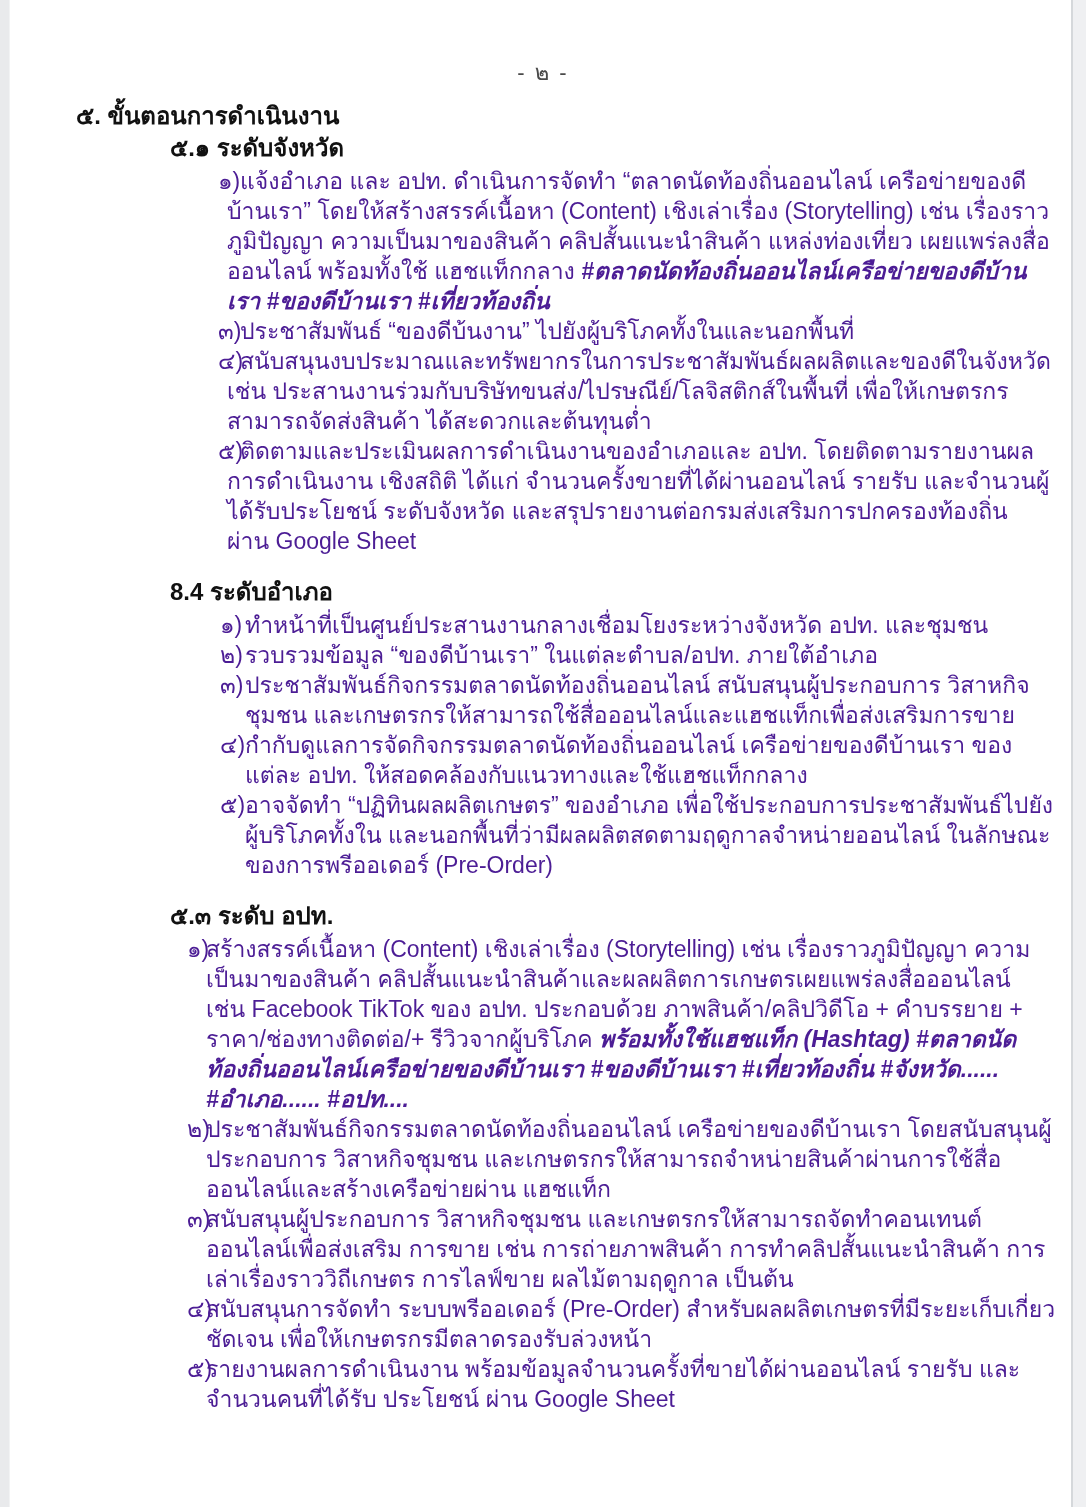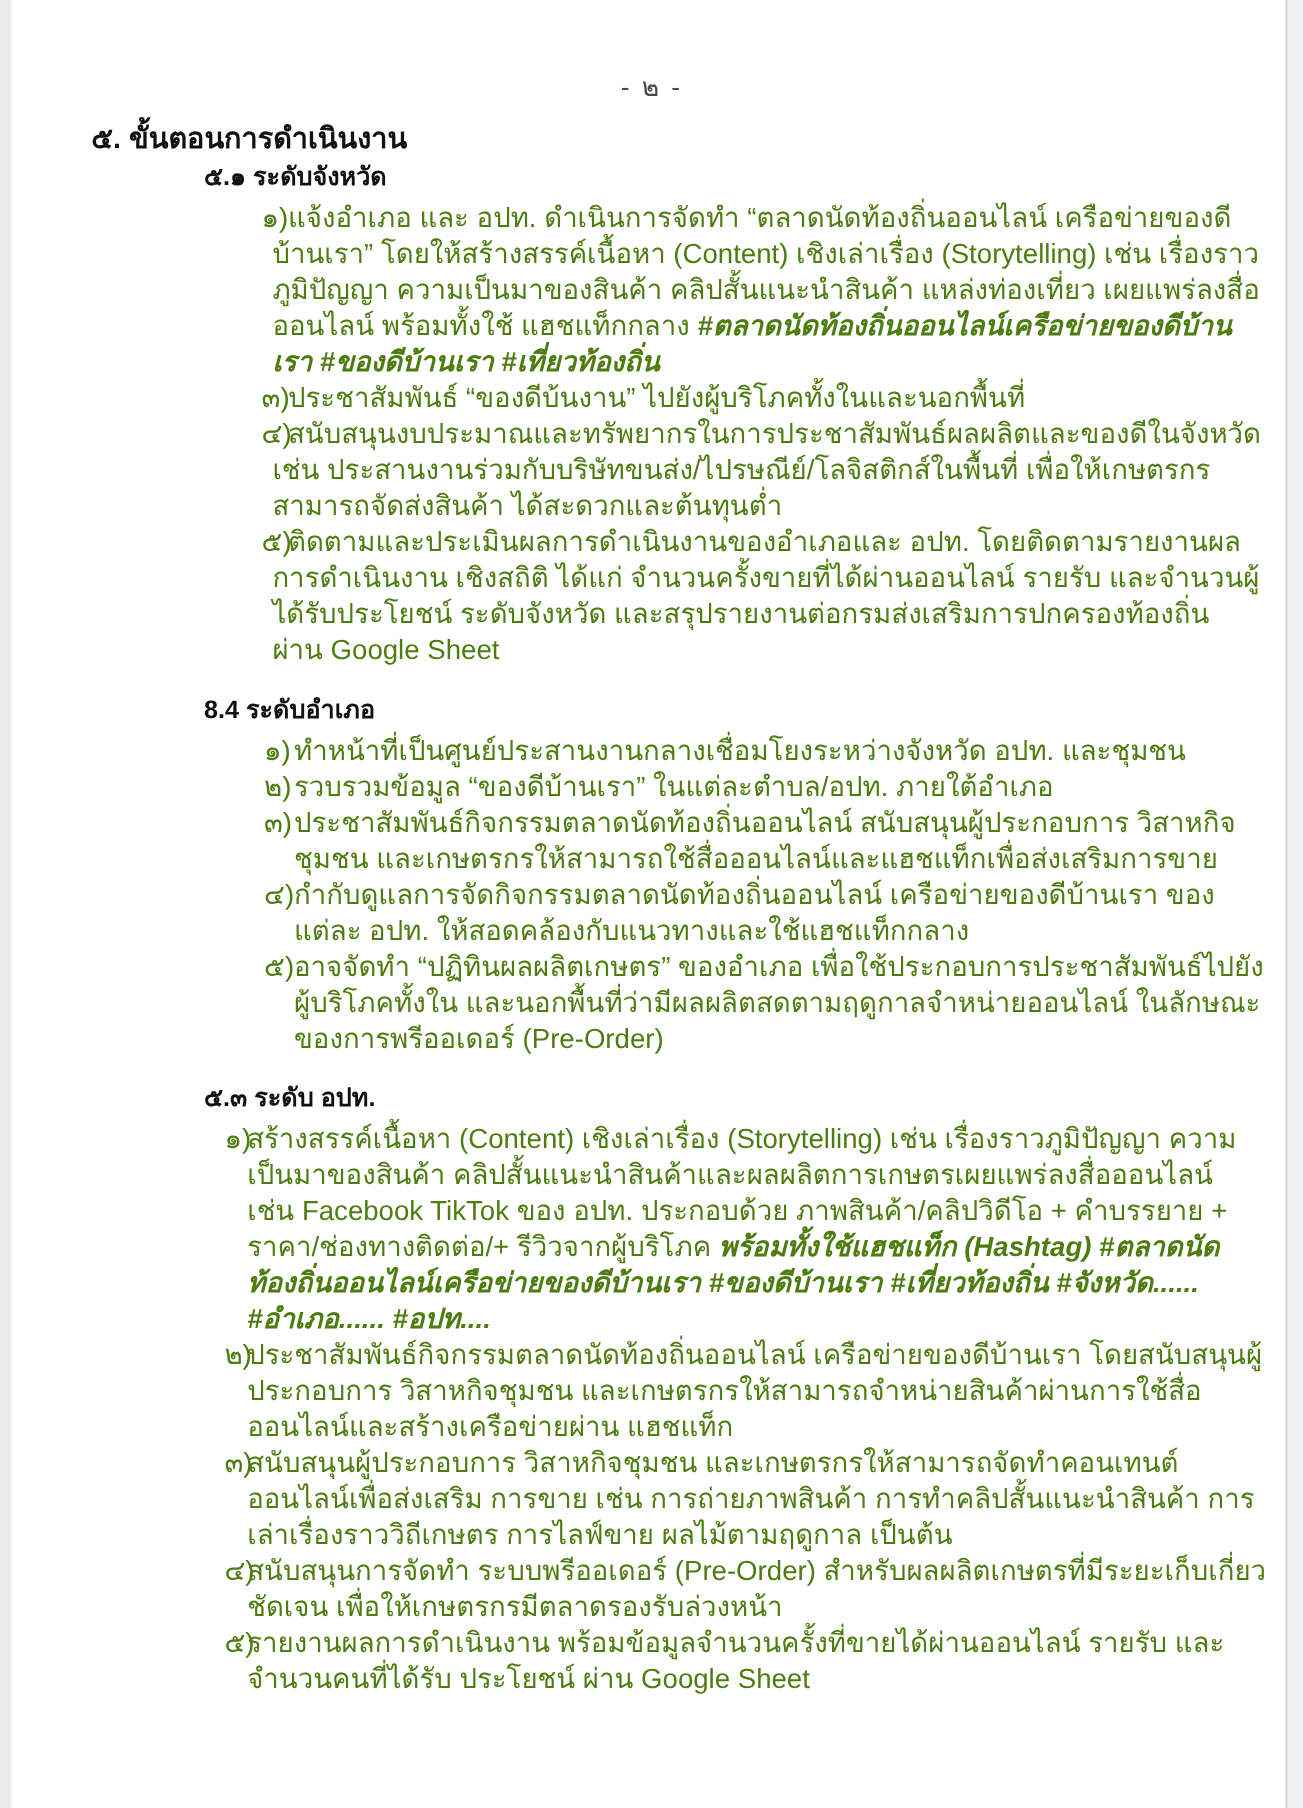--- a/index.html
+++ b/index.html
@@ -19,27 +19,27 @@
   .doc{position:absolute;left:0;top:0;right:0;}
   .page-num{
     padding-top:58px;text-align:center;font-size:22px;color:#4a4a4a;
     line-height:30px;letter-spacing:2px;
   }
   h1.sec-title{
     margin:12px 0 0 76px;font-size:24px;line-height:32px;
     font-weight:bold;color:#111;
   }
   h2.sub-title{
-    margin:0 0 0 170px;font-size:21px;line-height:32px;
+    margin:0 0 0 170px;font-size:24px;line-height:32px;
     font-weight:bold;color:#111;
   }
   h2.gap{margin-top:20px;}
   .items{margin:2px 0 0 0;}
   .item{
-    margin-right:30px;font-size:23px;line-height:30px;color:#4d7c0f;
+    margin-right:30px;font-size:23px;line-height:30px;color:#4c1d95;
   }
   .num{display:inline-block;text-indent:0;}
   .s1 .item{padding-left:227px;text-indent:-9px;}
   .s1 .num{width:22px;}
   .s2 .item{padding-left:245px;text-indent:-25px;}
   .s2 .num{width:25px;}
   .s3 .item{padding-left:206px;text-indent:-19px;}
   .s3 .num{width:19px;}
   .bi{font-weight:bold;font-style:italic;}
 </style>

